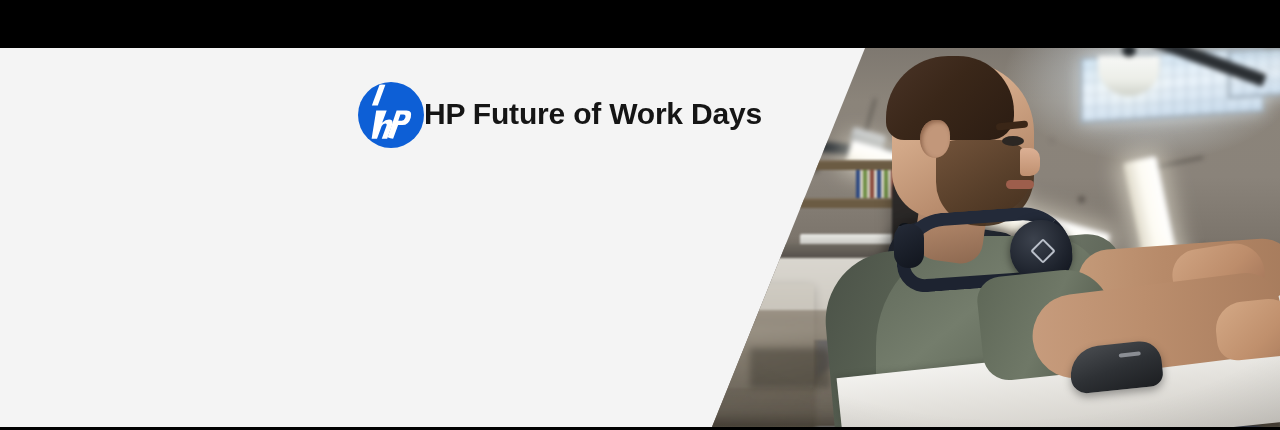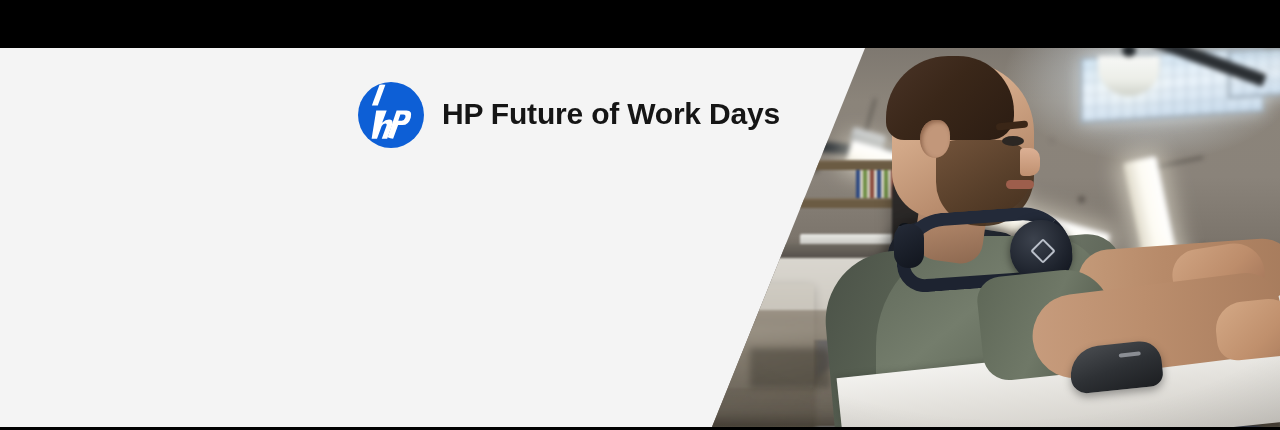--- a/index.html
+++ b/index.html
@@ -48,21 +48,20 @@
     background: #000000;
   }
 
   
   .lockup {
     position: absolute;
     left: 358px;
     top: 34px;
     display: flex;
     align-items: center;
-    gap: 18px;
   }
 
   .hp-logo {
     width: 66px;
     height: 66px;
     flex: 0 0 auto;
     display: block;
   }
 
   .banner-title {

